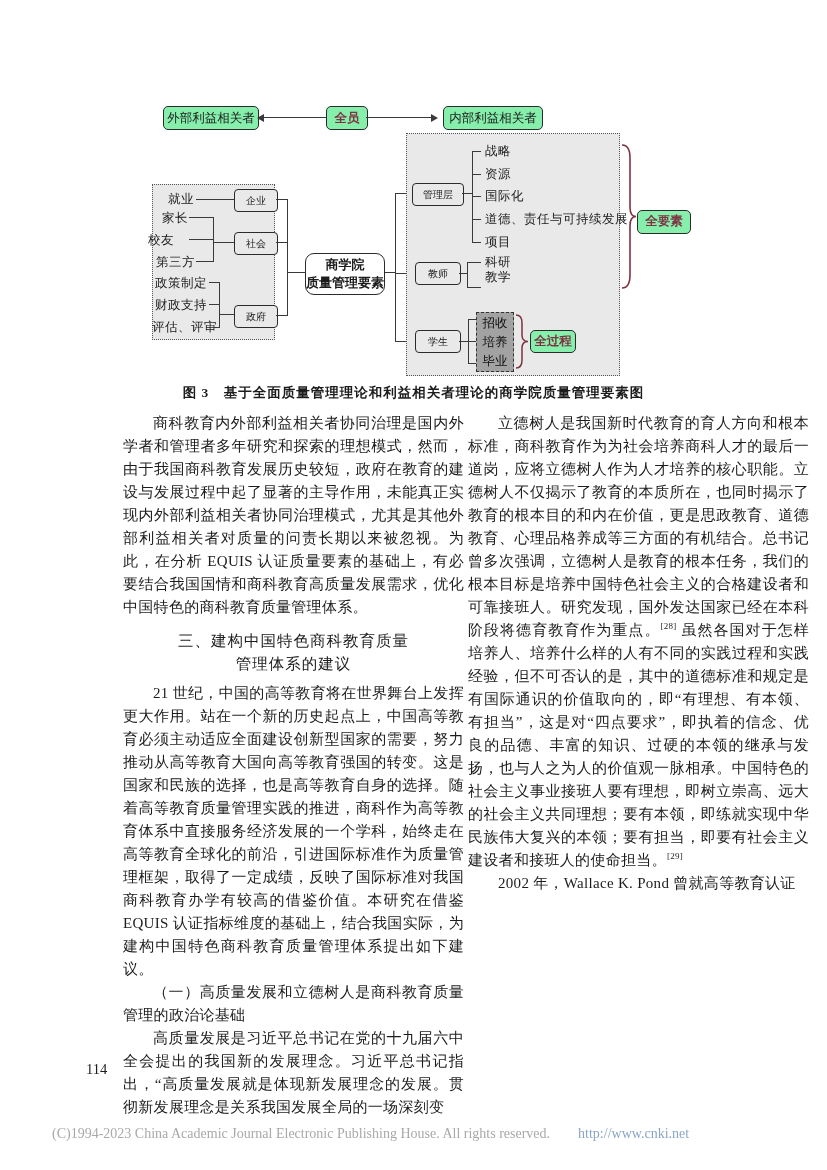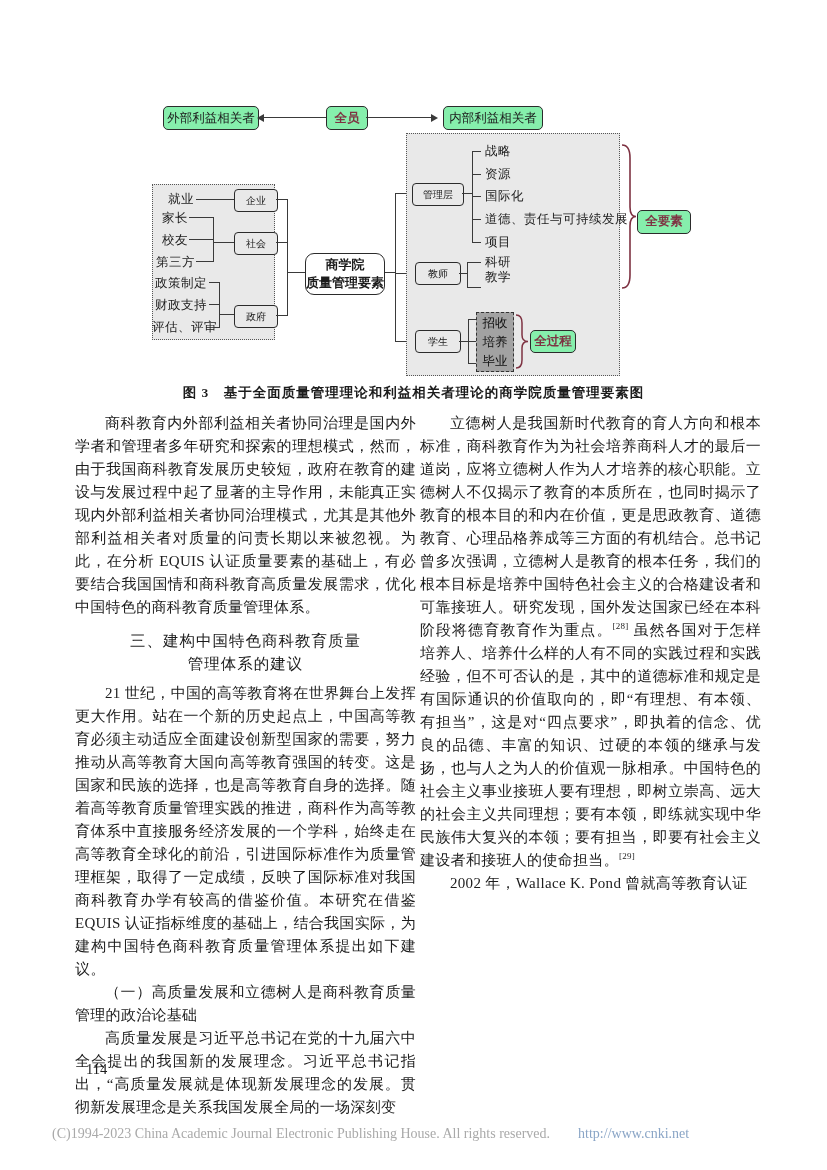--- a/index.html
+++ b/index.html
@@ -36,21 +36,21 @@
     position:absolute; left:476px; top:217px; width:36px; height:57px;
     background:#a2a2a2; border:1px dashed #333; text-align:center;
     font-size:12.5px; line-height:19px; padding-top:1px; color:#111;
   }
   .brace-svg { position:absolute; }
   #caption {
     position:absolute; left:0; top:384px; width:827px; text-align:center;
     font-weight:bold; font-size:13.5px; letter-spacing:1px;
   }
   
-  .col { position:absolute; top:412px; width:341px; }
+  .col { position:absolute; top:412px; width:341px;margin-left:48px; }
   #left-col  { left:75px; }
   #right-col { left:420px; }
   .body-para {
     margin:0; font-size:15px; line-height:23px; text-align:justify;
     letter-spacing:0.3px;
   }
   .body-para.indent { text-indent:2em; }
   .body-para sup { font-size:9px; line-height:0; vertical-align:super; }
   .section-heading {
     font-weight:normal; text-align:center; font-size:15.5px; line-height:23px;
@@ -71,21 +71,21 @@
   <div class="arr arr-left" style="left:257px;top:19px;"></div>
   <div class="hl" style="left:262px;top:22px;width:64px;"></div>
   <div class="dbox accent" style="left:326px;top:11px;width:40px;">全员</div>
   <div class="hl" style="left:366px;top:22px;width:66px;"></div>
   <div class="arr arr-right" style="left:431px;top:19px;"></div>
   <div class="dbox" style="left:443px;top:11px;width:98px;">内部利益相关者</div>
 
   <div class="panel" style="left:152px;top:89px;width:121px;height:154px;"></div>
   <div class="dtext" style="left:168px;top:96px;">就业</div>
   <div class="dtext" style="left:162px;top:115px;">家长</div>
-  <div class="dtext" style="left:162px;top:137px;">校友</div>
+  <div class="dtext" style="left:148px;top:137px;">校友</div>
   <div class="dtext" style="left:156px;top:159px;">第三方</div>
   <div class="dtext" style="left:155px;top:180px;">政策制定</div>
   <div class="dtext" style="left:155px;top:202px;">财政支持</div>
   <div class="dtext" style="left:152px;top:224px;">评估、评审</div>
   <div class="nbox" style="left:234px;top:94px;">企业</div>
   <div class="nbox" style="left:234px;top:137px;">社会</div>
   <div class="nbox" style="left:234px;top:210px;">政府</div>
 
   <div class="hl" style="left:196px;top:104px;width:38px;"></div>
   <div class="vl" style="left:213px;top:122px;height:45px;"></div>

